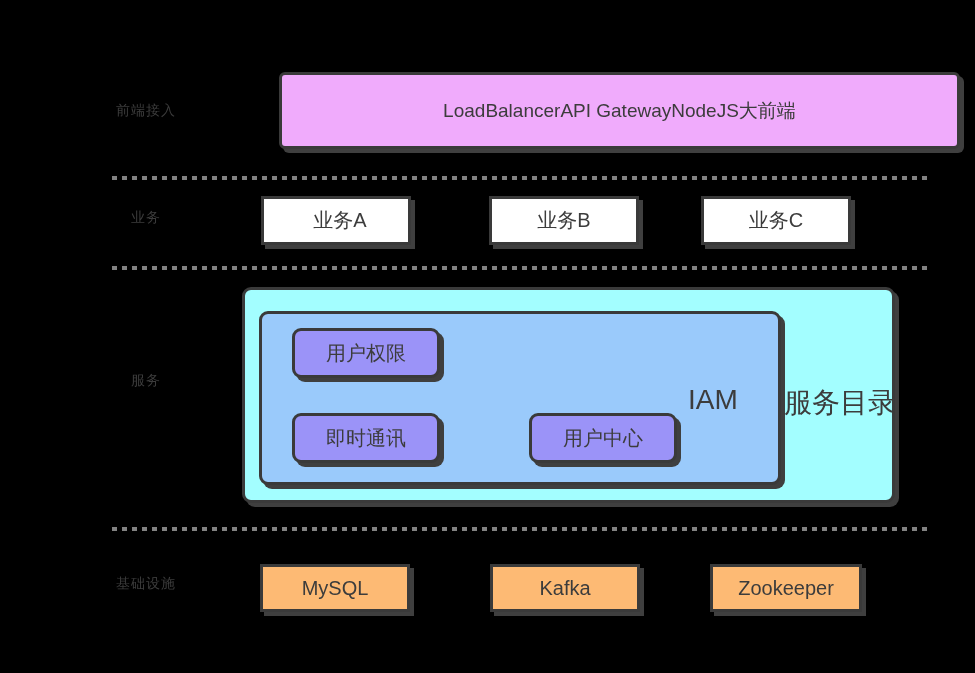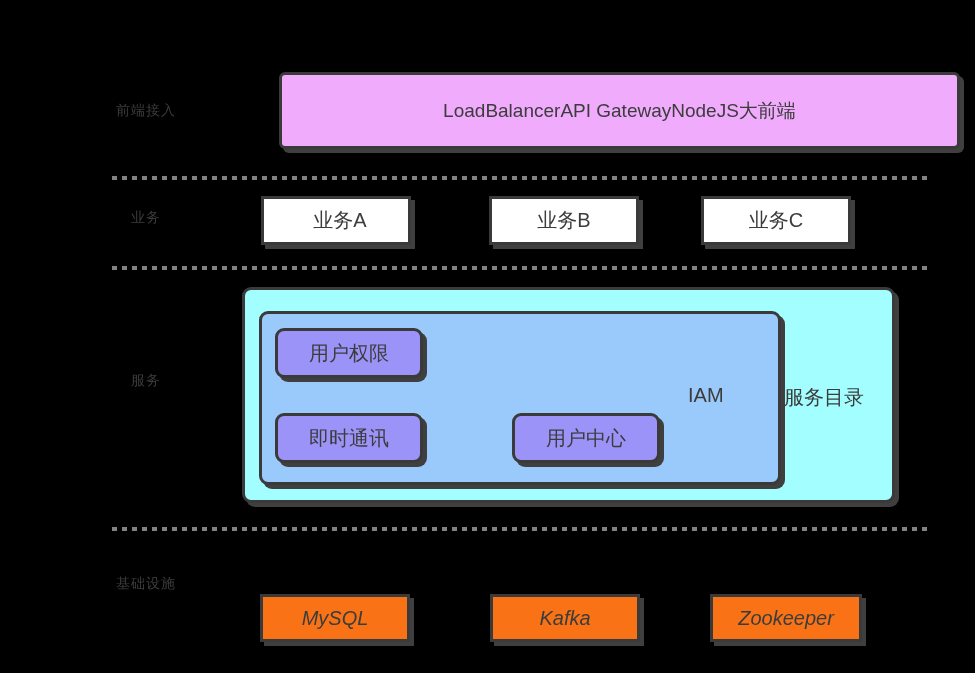--- a/index.html
+++ b/index.html
@@ -24,23 +24,23 @@
   .rounded { border-radius:9px; }
   .frontend-box { left:247px; top:72px; width:681px; height:77px; background:#f0abfc; flex-direction:row;margin-left:32px; }
   .frontend-box .line { line-height:25px; font-size:19px; text-align:center; }
   .dash {
     position:absolute; left:112px; width:818px; height:4px;
     background:repeating-linear-gradient(90deg,#828282 0 5px,transparent 5px 10px);
   }
   .biz-box { top:196px; width:150px; height:49px; background:#ffffff; }
   .catalog-box { left:242px; top:287px; width:653px; height:216px; background:#a3feff; }
   .iam-box { left:259px; top:311px; width:522px; height:174px; background:#9acafb; }
-  .svc-box { width:148px; height:50px; background:#9b93f8; }
-  .infra-box { top:594px; width:150px; height:48px; background:#f97316;font-style:italic; }
-  .float-label { position:absolute; color:#3c3c3c; font-size:20px; }
+  .svc-box { width:148px; height:50px; background:#9b93f8;margin-left:17px; }
+  .infra-box { top:564px; width:150px; height:48px; background:#fdba74; }
+  .float-label { position:absolute; color:#3c3c3c; font-size:28px; }
 </style>
 </head>
 <body>
 
 <div class="canvas">
 
   <div class="row-label" style="top:102px;">前端接入</div>
   <div class="box frontend-box rounded-sm">
     <div class="line">LoadBalancer</div>
     <div class="line">API Gateway</div>

